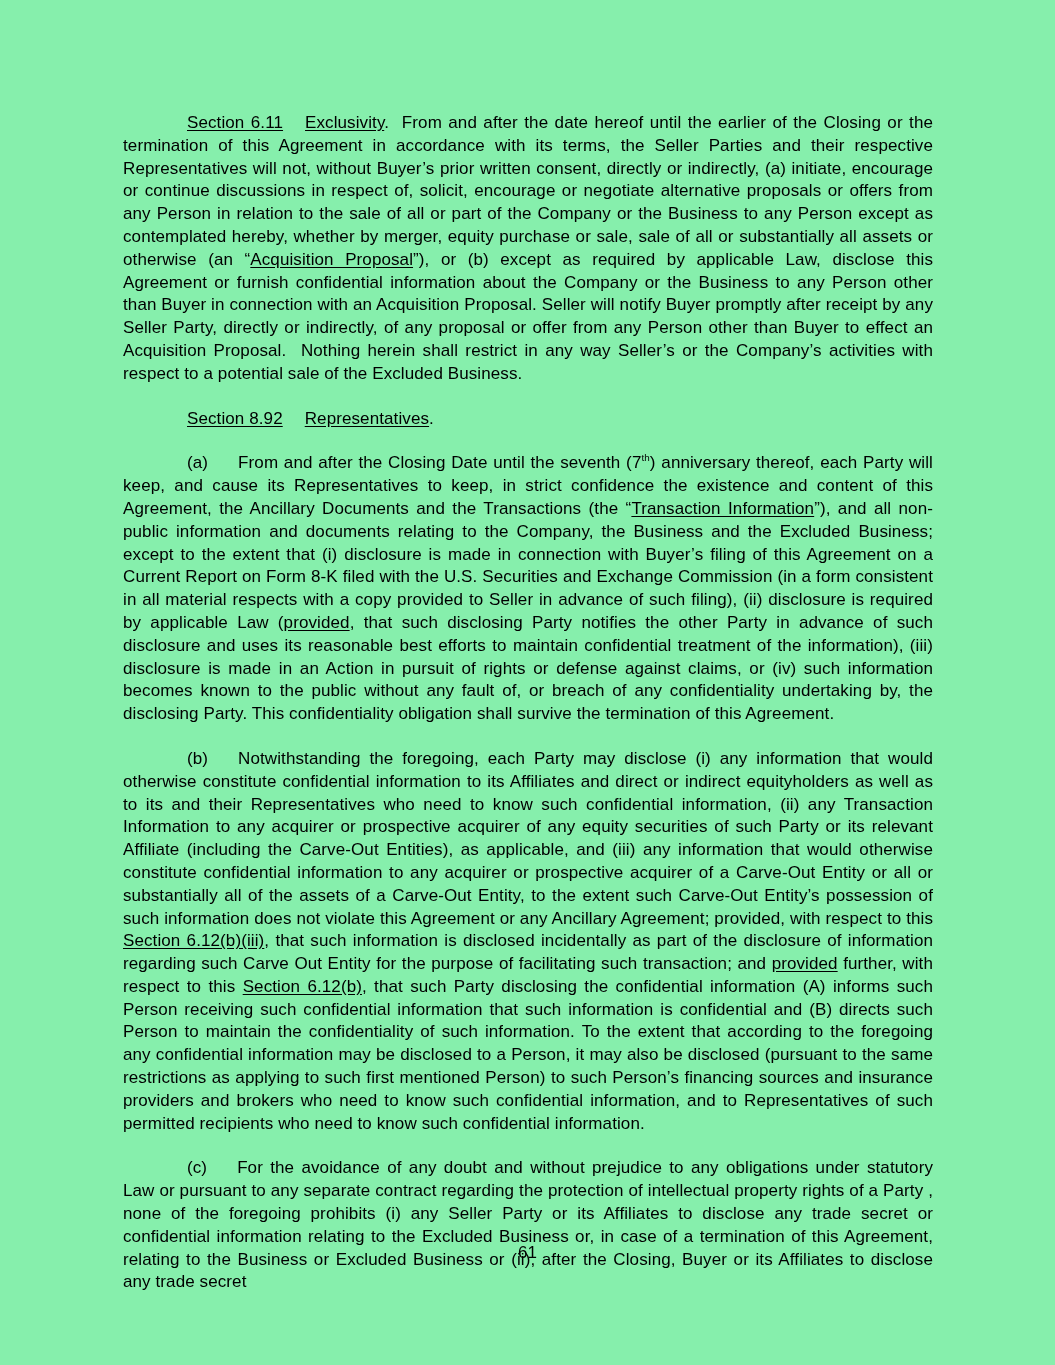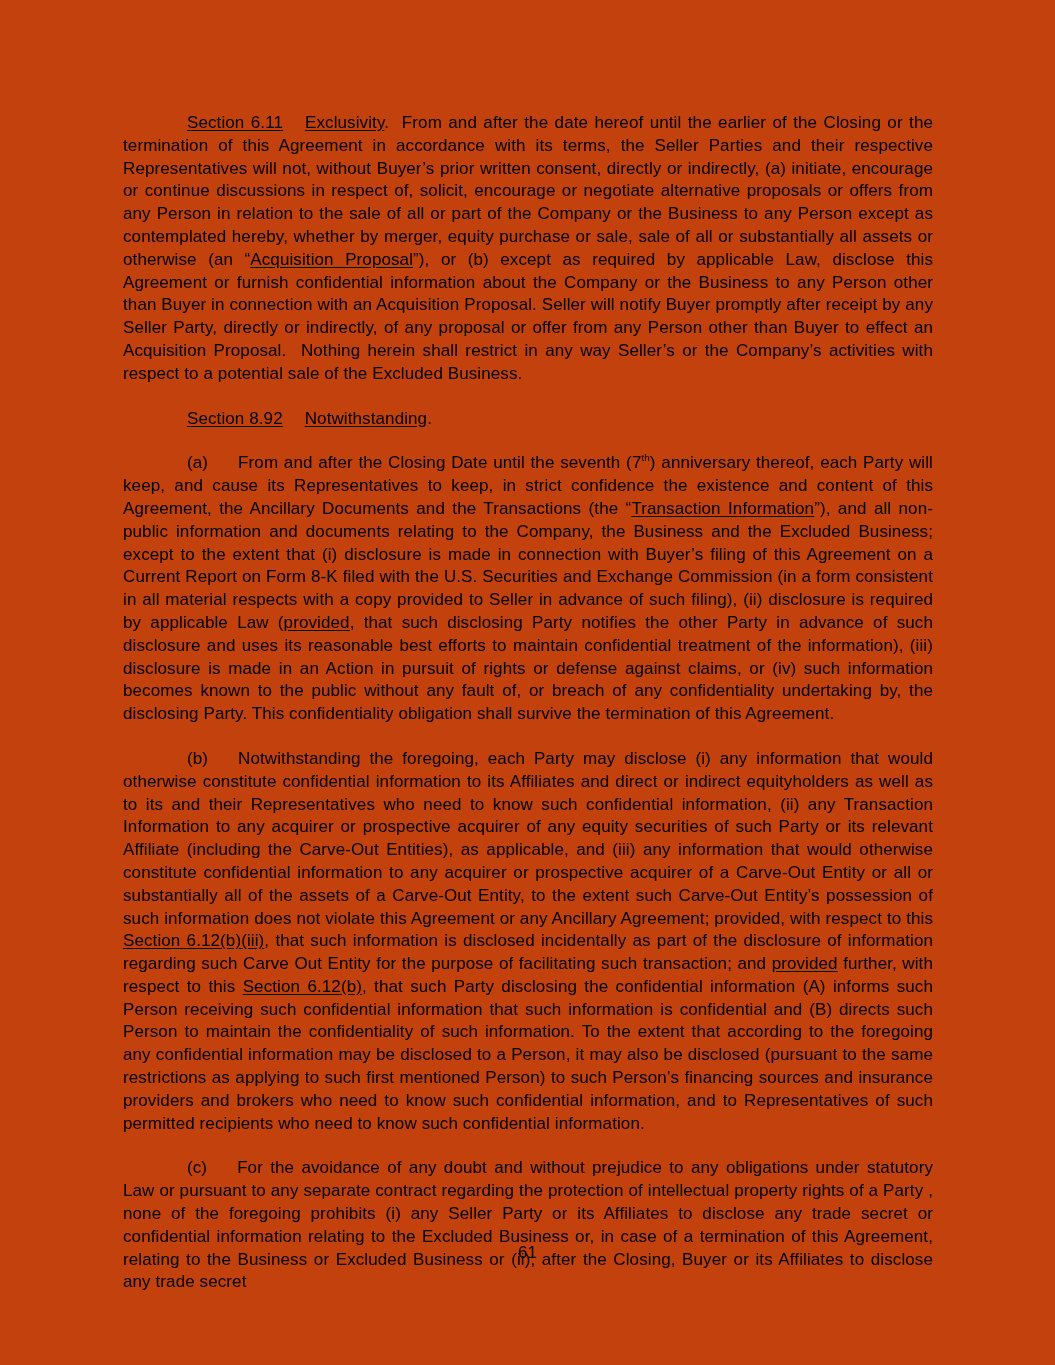--- a/index.html
+++ b/index.html
@@ -5,21 +5,21 @@
   html, body { margin: 0; padding: 0; }
   body {
     width: 1055px; height: 1365px;
     background: #ffffff;
     font-family: "Liberation Sans", sans-serif;
     color: #000000;
   }
   .page {
     position: relative;
     width: 1055px; height: 1365px;
-    background: #c2410c;
+    background: #86efac;
     overflow: hidden;
   }
   .content {
     position: absolute;
     left: 123px; top: 112px;
     width: 810px;
   }
   p.para {
     margin: 0 0 22px 0;
     font-size: 17px;
@@ -39,19 +39,19 @@
     text-align: center;
     font-size: 17px;
   }
 </style>
 </head>
 <body>
 
 <div class="page">
   <div class="content" id="content">
       <p class="para"><span class="u">Section 6.11</span><span class="tab" style="width: 22px;"></span><span class="u">Exclusivity</span><span>.&nbsp; From and after the date hereof until the earlier of the Closing or the termination of this Agreement in accordance with its terms, the Seller Parties and their respective Representatives will not, without Buyer’s prior written consent, directly or indirectly, (a) initiate, encourage or continue discussions in respect of, solicit, encourage or negotiate alternative proposals or offers from any Person in relation to the sale of all or part of the Company or the Business to any Person except as contemplated hereby, whether by merger, equity purchase or sale, sale of all or substantially all assets or otherwise (an “</span><span class="u">Acquisition Proposal</span><span>”), or (b) except as required by applicable Law, disclose this Agreement or furnish confidential information about the Company or the Business to any Person other than Buyer in connection with an Acquisition Proposal. Seller will notify Buyer promptly after receipt by any Seller Party, directly or indirectly, of any proposal or offer from any Person other than Buyer to effect an Acquisition Proposal.&nbsp; Nothing herein shall restrict in any way Seller’s or the Company’s activities with respect to a potential sale of the Excluded Business.</span></p>
-      <p class="para"><span class="u">Section 8.92</span><span class="tab" style="width: 22px;"></span><span class="u">Notwithstanding</span><span>.</span></p>
+      <p class="para"><span class="u">Section 8.92</span><span class="tab" style="width: 22px;"></span><span class="u">Representatives</span><span>.</span></p>
       <p class="para"><span>(a)</span><span class="tab" style="width: 30px;"></span><span>From and after the Closing Date until the seventh (7</span><sup>th</sup><span>) anniversary thereof, each Party will keep, and cause its Representatives to keep, in strict confidence the existence and content of this Agreement, the Ancillary Documents and the Transactions (the “</span><span class="u">Transaction Information</span><span>”), and all non-public information and documents relating to the Company, the Business and the Excluded Business; except to the extent that (i) disclosure is made in connection with Buyer’s filing of this Agreement on a Current Report on Form 8-K filed with the U.S. Securities and Exchange Commission (in a form consistent in all material respects with a copy provided to Seller in advance of such filing), (ii) disclosure is required by applicable Law (</span><span class="u">provided</span><span>, that such disclosing Party notifies the other Party in advance of such disclosure and uses its reasonable best efforts to maintain confidential treatment of the information), (iii) disclosure is made in an Action in pursuit of rights or defense against claims, or (iv) such information becomes known to the public without any fault of, or breach of any confidentiality undertaking by, the disclosing Party. This confidentiality obligation shall survive the termination of this Agreement.</span></p>
       <p class="para"><span>(b)</span><span class="tab" style="width: 30px;"></span><span>Notwithstanding the foregoing, each Party may disclose (i) any information that would otherwise constitute confidential information to its Affiliates and direct or indirect equityholders as well as to its and their Representatives who need to know such confidential information, (ii) any Transaction Information to any acquirer or prospective acquirer of any equity securities of such Party or its relevant Affiliate (including the Carve-Out Entities), as applicable, and (iii) any information that would otherwise constitute confidential information to any acquirer or prospective acquirer of a Carve-Out Entity or all or substantially all of the assets of a Carve-Out Entity, to the extent such Carve-Out Entity’s possession of such information does not violate this Agreement or any Ancillary Agreement; provided, with respect to this </span><span class="u">Section 6.12(b)(iii)</span><span>, that such information is disclosed incidentally as part of the disclosure of information regarding such Carve Out Entity for the purpose of facilitating such transaction; and </span><span class="u">provided</span><span> further, with respect to this </span><span class="u">Section 6.12(b)</span><span>, that such Party disclosing the confidential information (A) informs such Person receiving such confidential information that such information is confidential and (B) directs such Person to maintain the confidentiality of such information. To the extent that according to the foregoing any confidential information may be disclosed to a Person, it may also be disclosed (pursuant to the same restrictions as applying to such first mentioned Person) to such Person’s financing sources and insurance providers and brokers who need to know such confidential information, and to Representatives of such permitted recipients who need to know such confidential information.</span></p>
       <p class="para"><span>(c)</span><span class="tab" style="width: 30px;"></span><span>For the avoidance of any doubt and without prejudice to any obligations under statutory Law or pursuant to any separate contract regarding the protection of intellectual property rights of a Party , none of the foregoing prohibits (i) any Seller Party or its Affiliates to disclose any trade secret or confidential information relating to the Excluded Business or, in case of a termination of this Agreement, relating to the Business or Excluded Business or (ii), after the Closing, Buyer or its Affiliates to disclose any trade secret</span></p>
     </div>
   <div class="page-number">61</div>
 </div>
 
 </body></html>

